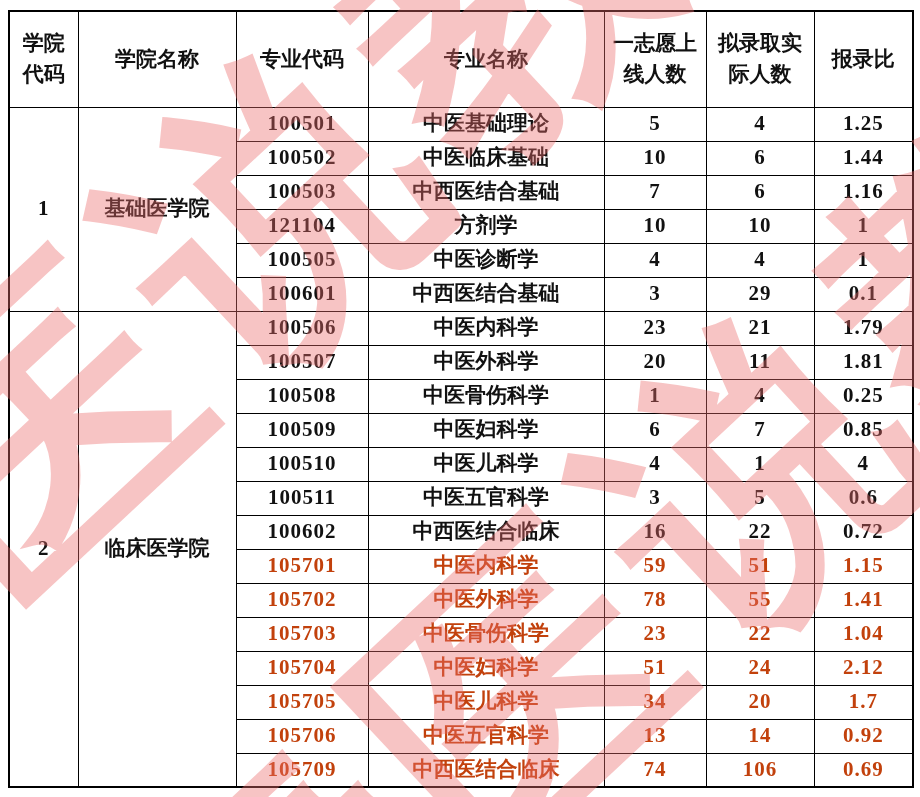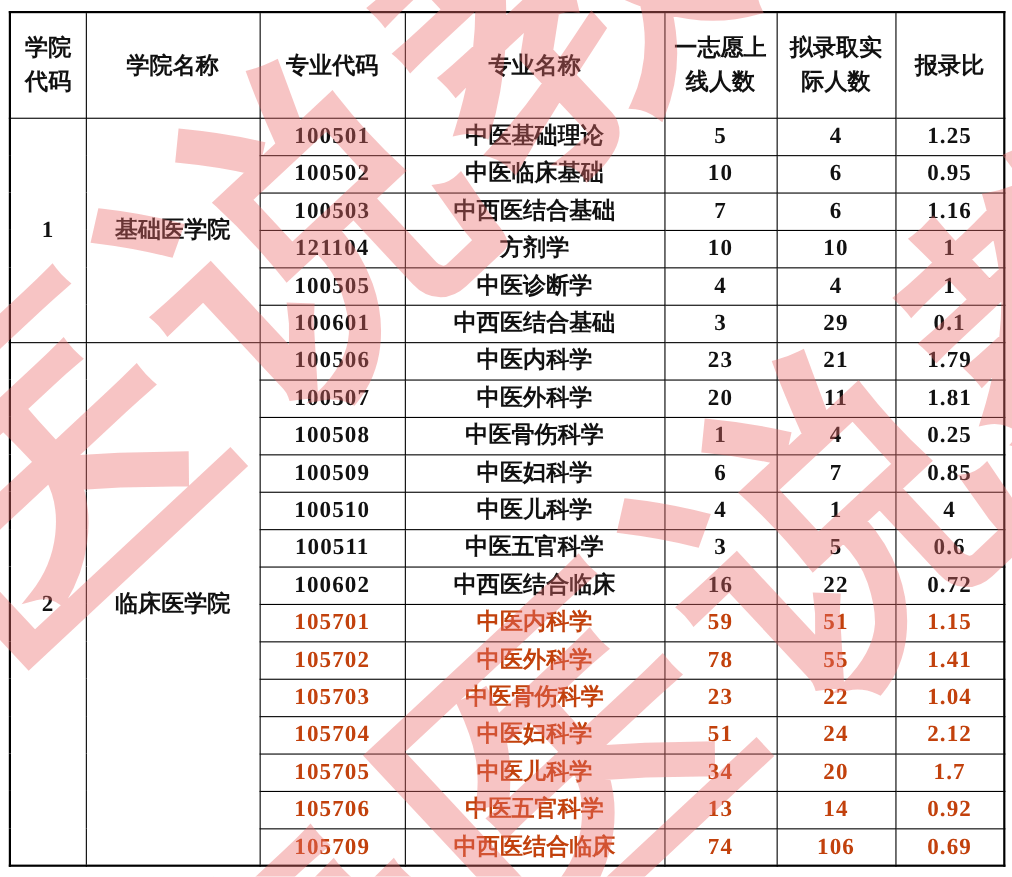--- a/index.html
+++ b/index.html
@@ -105,21 +105,21 @@
           <td class="datacell">中医基础理论</td>
           <td class="num datacell">5</td>
           <td class="num datacell">4</td>
           <td class="num datacell">1.25</td>
         </tr>
         <tr>
           <td class="num datacell">100502</td>
           <td class="datacell">中医临床基础</td>
           <td class="num datacell">10</td>
           <td class="num datacell">6</td>
-          <td class="num datacell">0.95</td>
+          <td class="num datacell">1.44</td>
         </tr>
         <tr>
           <td class="num datacell">100503</td>
           <td class="datacell">中西医结合基础</td>
           <td class="num datacell">7</td>
           <td class="num datacell">6</td>
           <td class="num datacell">1.16</td>
         </tr>
         <tr>
           <td class="num datacell">121104</td>

